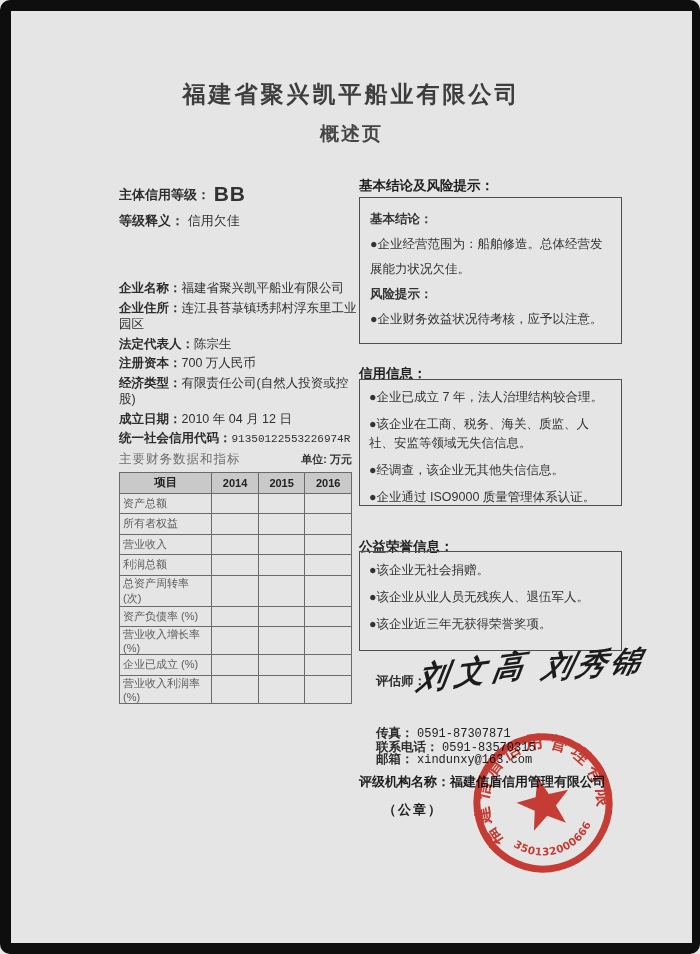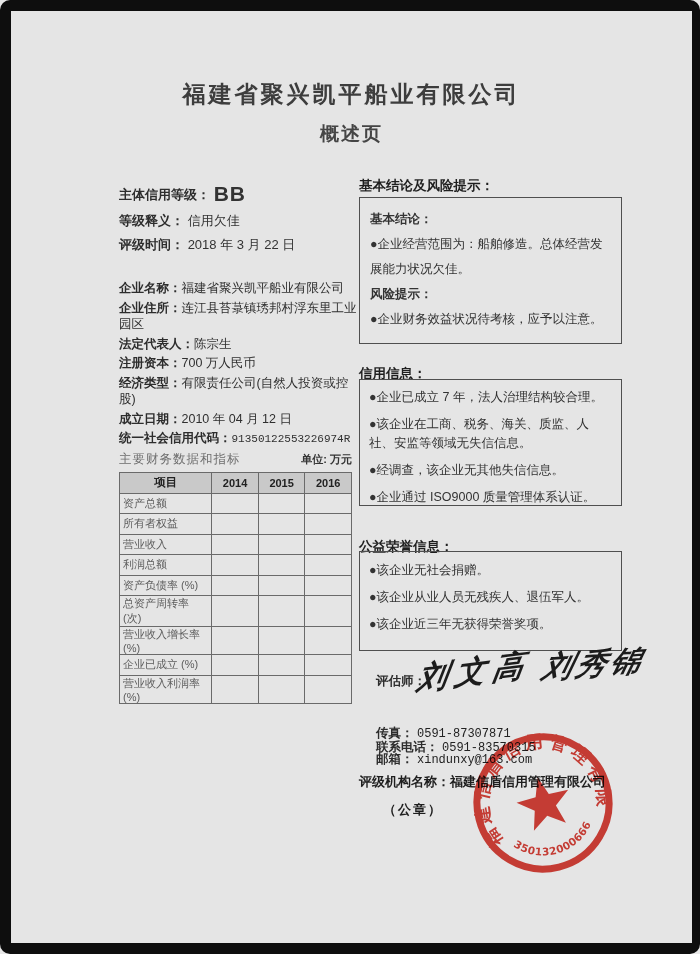--- a/index.html
+++ b/index.html
@@ -68,24 +68,20 @@
     <div class="subtitle">概述页</div>
 
     <div class="rating">
       <div class="row">
         <span class="lbl">主体信用等级：</span>
         <span class="grade">BB</span>
       </div>
       <div class="row">
         <span class="lbl">等级释义：</span>
         <span>信用欠佳</span>
-      </div>
-      <div class="row">
-        <span class="lbl">评级时间：</span>
-        <span>2018 年 3 月 22 日</span>
       </div>
     </div>
 
     <div class="company">
       <p><span class="lbl">企业名称：</span><span>福建省聚兴凯平船业有限公司</span></p>
       <p><span class="lbl">企业住所：</span><span>连江县苔菉镇琇邦村浮东里工业园区</span></p>
       <p><span class="lbl">法定代表人：</span><span>陈宗生</span></p>
       <p><span class="lbl">注册资本：</span><span>700 万人民币</span></p>
       <p><span class="lbl">经济类型：</span><span>有限责任公司(自然人投资或控股)</span></p>
       <p><span class="lbl">成立日期：</span><span>2010 年 04 月 12 日</span></p>
@@ -123,27 +119,27 @@
               <td></td>
               <td></td>
             </tr>
         <tr>
               <td class="rowlbl">利润总额</td>
               <td></td>
               <td></td>
               <td></td>
             </tr>
         <tr>
+              <td class="rowlbl">总资产周转率 (次)</td>
+              <td></td>
+              <td></td>
+              <td></td>
+            </tr>
+        <tr>
               <td class="rowlbl">资产负债率 (%)</td>
-              <td></td>
-              <td></td>
-              <td></td>
-            </tr>
-        <tr>
-              <td class="rowlbl">总资产周转率 (次)</td>
               <td></td>
               <td></td>
               <td></td>
             </tr>
         <tr>
               <td class="rowlbl">营业收入增长率 (%)</td>
               <td></td>
               <td></td>
               <td></td>
             </tr>

